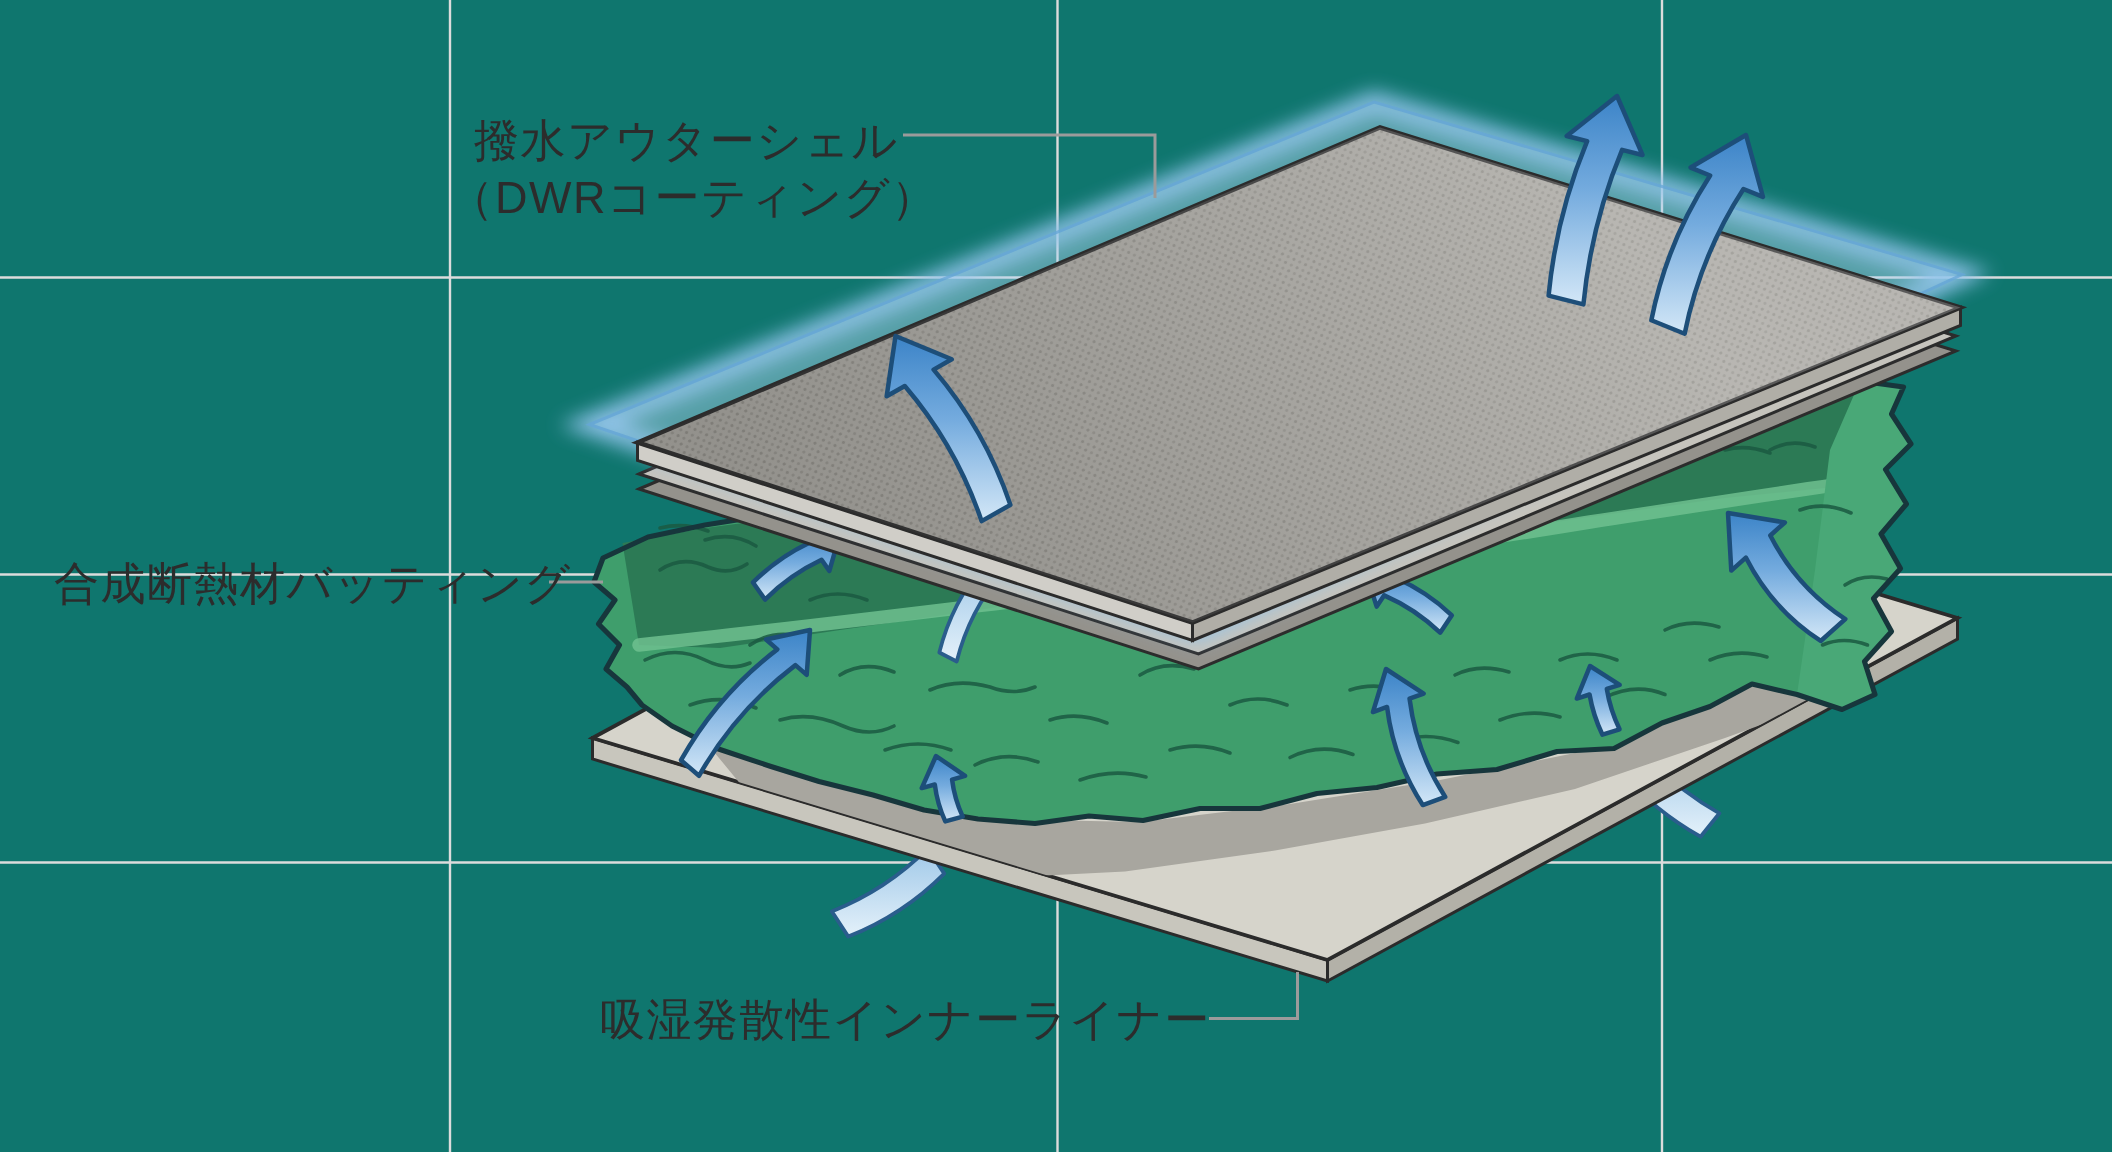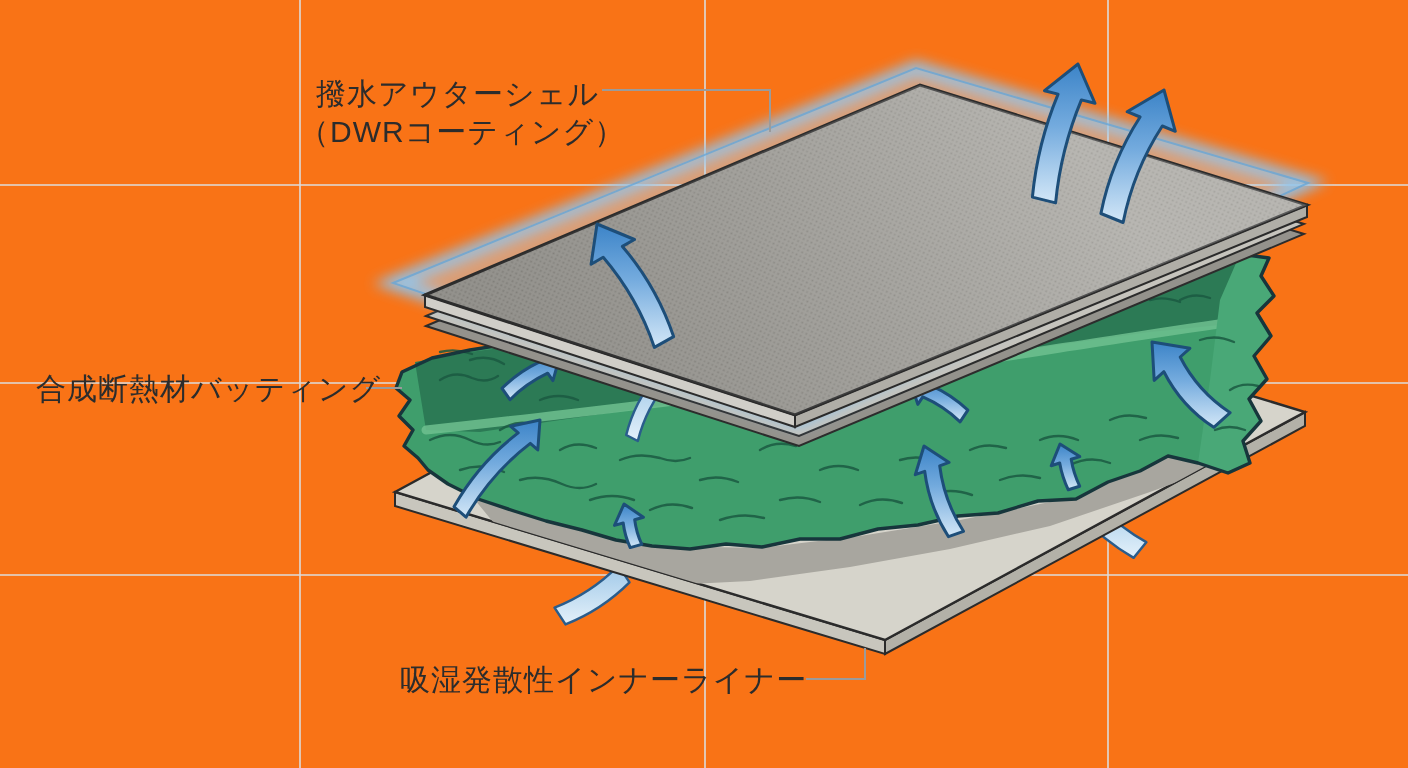--- a/index.html
+++ b/index.html
@@ -1,16 +1,16 @@
 <!DOCTYPE html>
 <html lang="ja"><head>
 <meta charset="utf-8">
 <style>
   html,body{margin:0;padding:0;background:#fcfcfc;}
-  .stage{position:relative;width:1408px;height:768px;overflow:hidden;background:#f97316;}
+  .stage{position:relative;width:1408px;height:768px;overflow:hidden;background:#0f766e;}
   svg{display:block;}
   text{font-family:"Liberation Sans","DejaVu Sans",sans-serif;fill:#2c2c2c;}
   .lbl{font-size:30px;letter-spacing:1px;}
 </style>
 </head>
 <body>
 
 <div class="stage">
 <svg width="1408" height="768" viewBox="0 0 1408 768">
   <defs>

